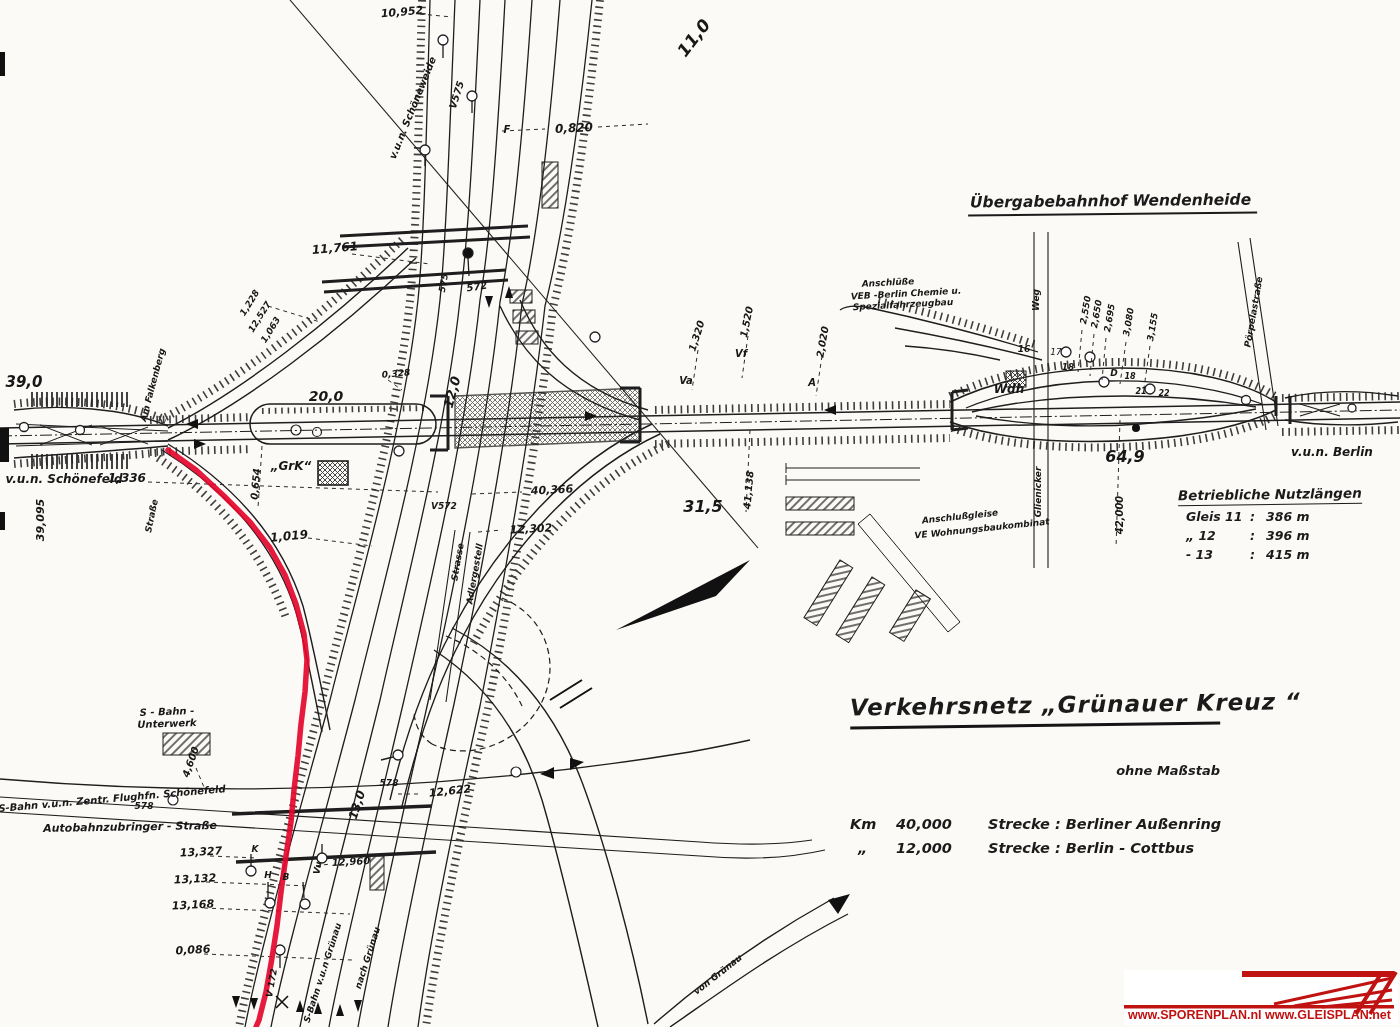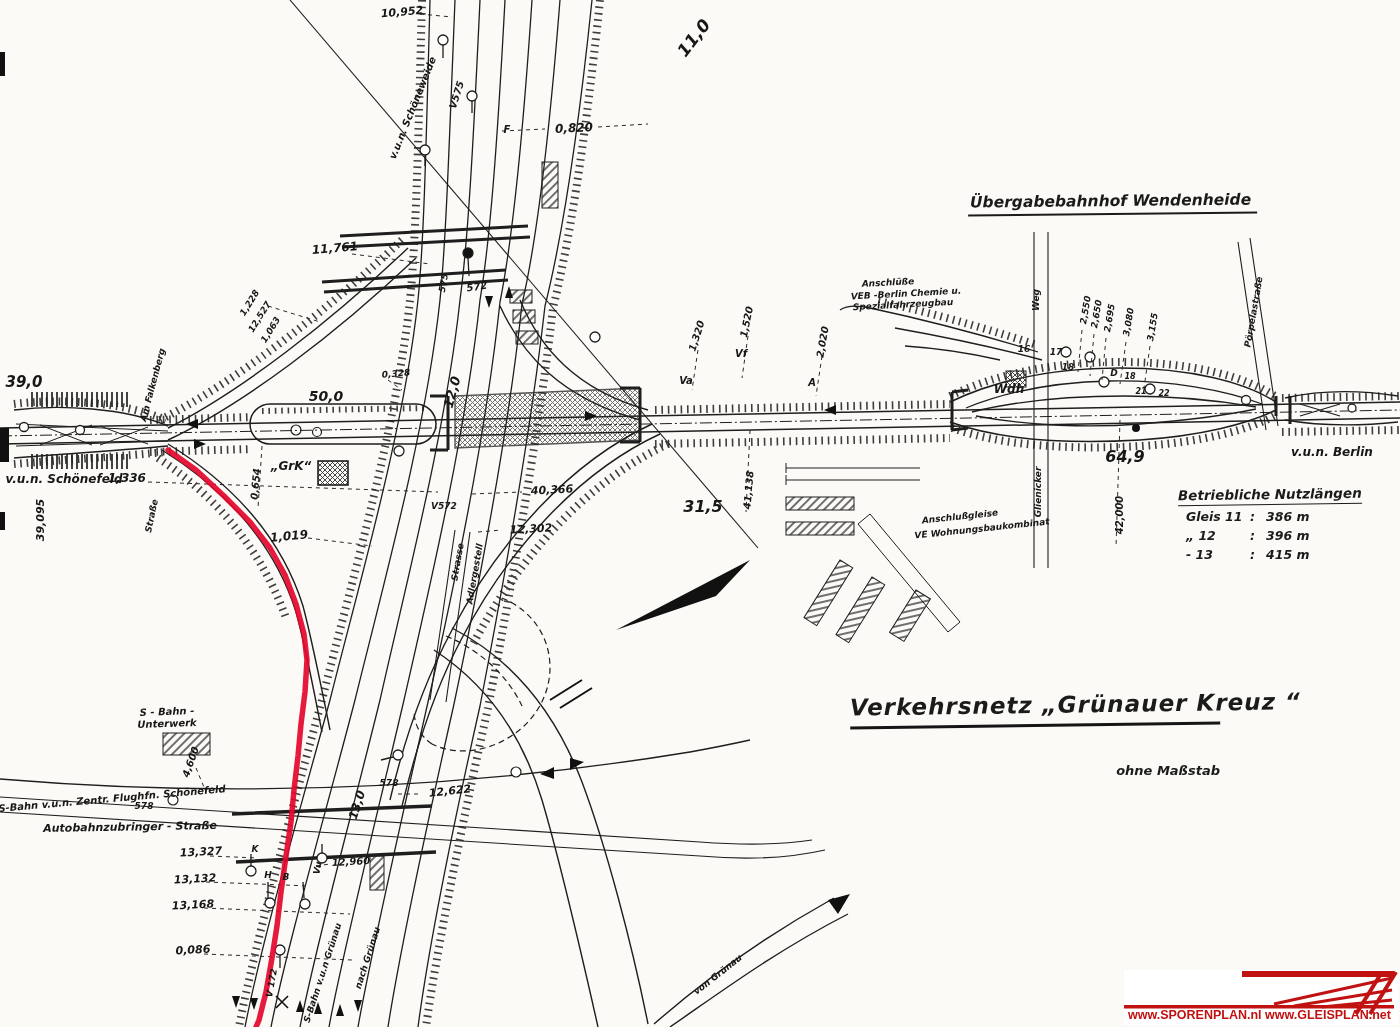--- a/index.html
+++ b/index.html
@@ -303,21 +303,21 @@
       <div class="ml" style="left: 477px; top: 287px; font-size: 10px; font-weight: 600; transform: translate(-50%, -50%) rotate(-8deg);">572</div>
       <div class="ml" style="left: 250px; top: 303px; font-size: 9px; font-weight: 600; transform: translate(-50%, -50%) rotate(-58deg);">1,228</div>
       <div class="ml" style="left: 260px; top: 317px; font-size: 9px; font-weight: 600; transform: translate(-50%, -50%) rotate(-58deg);">12,527</div>
       <div class="ml" style="left: 271px; top: 330px; font-size: 9px; font-weight: 600; transform: translate(-50%, -50%) rotate(-58deg);">1,063</div>
       <div class="ml" style="left: 24px; top: 382px; font-size: 15px; font-weight: 700; transform: translate(-50%, -50%) rotate(0deg);">39,0</div>
       <div class="ml" style="left: 64px; top: 479px; font-size: 12px; font-weight: 600; transform: translate(-50%, -50%) rotate(0deg);">v.u.n. Schönefeld</div>
       <div class="ml" style="left: 127px; top: 478px; font-size: 12px; font-weight: 600; transform: translate(-50%, -50%) rotate(0deg);">1,336</div>
       <div class="ml" style="left: 40px; top: 520px; font-size: 11px; font-weight: 600; transform: translate(-50%, -50%) rotate(-90deg);">39,095</div>
       <div class="ml" style="left: 153px; top: 385px; font-size: 9px; font-weight: 600; transform: translate(-50%, -50%) rotate(-75deg);">Am Falkenberg</div>
       <div class="ml" style="left: 152px; top: 516px; font-size: 9px; font-weight: 600; transform: translate(-50%, -50%) rotate(-78deg);">Straße</div>
-      <div class="ml" style="left: 326px; top: 396px; font-size: 14px; font-weight: 700; transform: translate(-50%, -50%) rotate(0deg);">50,0</div>
+      <div class="ml" style="left: 326px; top: 396px; font-size: 14px; font-weight: 700; transform: translate(-50%, -50%) rotate(0deg);">20,0</div>
       <div class="ml" style="left: 291px; top: 466px; font-size: 12px; font-weight: 600; transform: translate(-50%, -50%) rotate(0deg);">„GrK“</div>
       <div class="ml" style="left: 396px; top: 374px; font-size: 9px; font-weight: 600; transform: translate(-50%, -50%) rotate(-5deg);">0,328</div>
       <div class="ml" style="left: 452px; top: 392px; font-size: 13px; font-weight: 700; transform: translate(-50%, -50%) rotate(-75deg);">12,0</div>
       <div class="ml" style="left: 289px; top: 536px; font-size: 12px; font-weight: 600; transform: translate(-50%, -50%) rotate(-5deg);">1,019</div>
       <div class="ml" style="left: 256px; top: 484px; font-size: 10px; font-weight: 600; transform: translate(-50%, -50%) rotate(-85deg);">0,654</div>
       <div class="ml" style="left: 444px; top: 506px; font-size: 9px; font-weight: 600; transform: translate(-50%, -50%) rotate(0deg);">V572</div>
       <div class="ml" style="left: 552px; top: 490px; font-size: 11px; font-weight: 600; transform: translate(-50%, -50%) rotate(-3deg);">40,366</div>
       <div class="ml" style="left: 531px; top: 529px; font-size: 11px; font-weight: 600; transform: translate(-50%, -50%) rotate(-3deg);">12,302</div>
       <div class="ml" style="left: 458px; top: 562px; font-size: 9px; font-weight: 600; transform: translate(-50%, -50%) rotate(-80deg);">Strasse</div>
       <div class="ml" style="left: 475px; top: 574px; font-size: 9px; font-weight: 600; transform: translate(-50%, -50%) rotate(-80deg);">Adlergestell</div>
@@ -332,21 +332,21 @@
       <div class="ml" style="left: 888px; top: 283px; font-size: 9px; font-weight: 600; transform: translate(-50%, -50%) rotate(-3deg);">Anschlüße</div>
       <div class="ml" style="left: 906px; top: 294px; font-size: 9px; font-weight: 600; transform: translate(-50%, -50%) rotate(-3deg);">VEB -Berlin Chemie u.</div>
       <div class="ml" style="left: 903px; top: 305px; font-size: 9px; font-weight: 600; transform: translate(-50%, -50%) rotate(-3deg);">Spezialfahrzeugbau</div>
       <div class="ml" style="left: 1036px; top: 300px; font-size: 9px; font-weight: 600; transform: translate(-50%, -50%) rotate(-90deg);">Weg</div>
       <div class="ml" style="left: 1086px; top: 310px; font-size: 9px; font-weight: 600; transform: translate(-50%, -50%) rotate(-80deg);">2,550</div>
       <div class="ml" style="left: 1097px; top: 314px; font-size: 9px; font-weight: 600; transform: translate(-50%, -50%) rotate(-80deg);">2,650</div>
       <div class="ml" style="left: 1110px; top: 318px; font-size: 9px; font-weight: 600; transform: translate(-50%, -50%) rotate(-80deg);">2,695</div>
       <div class="ml" style="left: 1129px; top: 322px; font-size: 9px; font-weight: 600; transform: translate(-50%, -50%) rotate(-80deg);">3,080</div>
       <div class="ml" style="left: 1153px; top: 327px; font-size: 9px; font-weight: 600; transform: translate(-50%, -50%) rotate(-80deg);">3,155</div>
       <div class="ml" style="left: 1024px; top: 349px; font-size: 9px; font-weight: 600; transform: translate(-50%, -50%) rotate(0deg);">16</div>
-      <div class="ml" style="left: 1056px; top: 352px; font-size: 9px; font-weight: 700; transform: translate(-50%, -50%) rotate(0deg);">17</div>
+      <div class="ml" style="left: 1056px; top: 352px; font-size: 9px; font-weight: 400; transform: translate(-50%, -50%) rotate(0deg);">17</div>
       <div class="ml" style="left: 1068px; top: 367px; font-size: 9px; font-weight: 600; transform: translate(-50%, -50%) rotate(0deg);">18</div>
       <div class="ml" style="left: 1114px; top: 373px; font-size: 9px; font-weight: 600; transform: translate(-50%, -50%) rotate(0deg);">D</div>
       <div class="ml" style="left: 1130px; top: 377px; font-size: 8px; font-weight: 600; transform: translate(-50%, -50%) rotate(0deg);">18</div>
       <div class="ml" style="left: 1141px; top: 392px; font-size: 8px; font-weight: 600; transform: translate(-50%, -50%) rotate(0deg);">21</div>
       <div class="ml" style="left: 1164px; top: 394px; font-size: 8px; font-weight: 600; transform: translate(-50%, -50%) rotate(0deg);">22</div>
       <div class="ml" style="left: 1009px; top: 389px; font-size: 12px; font-weight: 600; transform: translate(-50%, -50%) rotate(0deg);">Wdh</div>
       <div class="ml" style="left: 1254px; top: 312px; font-size: 9px; font-weight: 600; transform: translate(-50%, -50%) rotate(-80deg);">Pörpelastraße</div>
       <div class="ml" style="left: 1125px; top: 457px; font-size: 16px; font-weight: 700; transform: translate(-50%, -50%) rotate(0deg);">64,9</div>
       <div class="ml" style="left: 1120px; top: 515px; font-size: 10px; font-weight: 600; transform: translate(-50%, -50%) rotate(-90deg);">42,000</div>
       <div class="ml" style="left: 1332px; top: 452px; font-size: 12px; font-weight: 600; transform: translate(-50%, -50%) rotate(0deg);">v.u.n. Berlin</div>
@@ -375,20 +375,32 @@
       <div class="ml" style="left: 323px; top: 973px; font-size: 9px; font-weight: 600; transform: translate(-50%, -50%) rotate(-72deg);">S-Bahn  v.u.n  Grünau</div>
       <div class="ml" style="left: 368px; top: 958px; font-size: 9px; font-weight: 600; transform: translate(-50%, -50%) rotate(-72deg);">nach Grünau</div>
       <div class="ml" style="left: 718px; top: 975px; font-size: 9px; font-weight: 600; transform: translate(-50%, -50%) rotate(-38deg);">von Grünau</div>
     </div>
 
   <div class="station-hdr">Übergabebahnhof  Wendenheide</div>
 
   <div class="title-block">
     <div class="tb-title">Verkehrsnetz  „Grünauer  Kreuz “</div>
     <div class="tb-sub">ohne Maßstab</div>
+    <div class="tb-km">
+      <div class="tb-row">
+        <span>Km</span>
+        <span>40,000</span>
+        <span>Strecke :  Berliner Außenring</span>
+      </div>
+      <div class="tb-row">
+        <span style="padding-left:8px;">„</span>
+        <span>12,000</span>
+        <span>Strecke :  Berlin - Cottbus</span>
+      </div>
+    </div>
   </div>
 
   <div class="nutz">
     <div class="nutz-h">Betriebliche Nutzlängen</div>
     <div class="nutz-row">
       <span>Gleis 11</span>
       <span>:</span>
       <span>386 m</span>
     </div>
     <div class="nutz-row">

